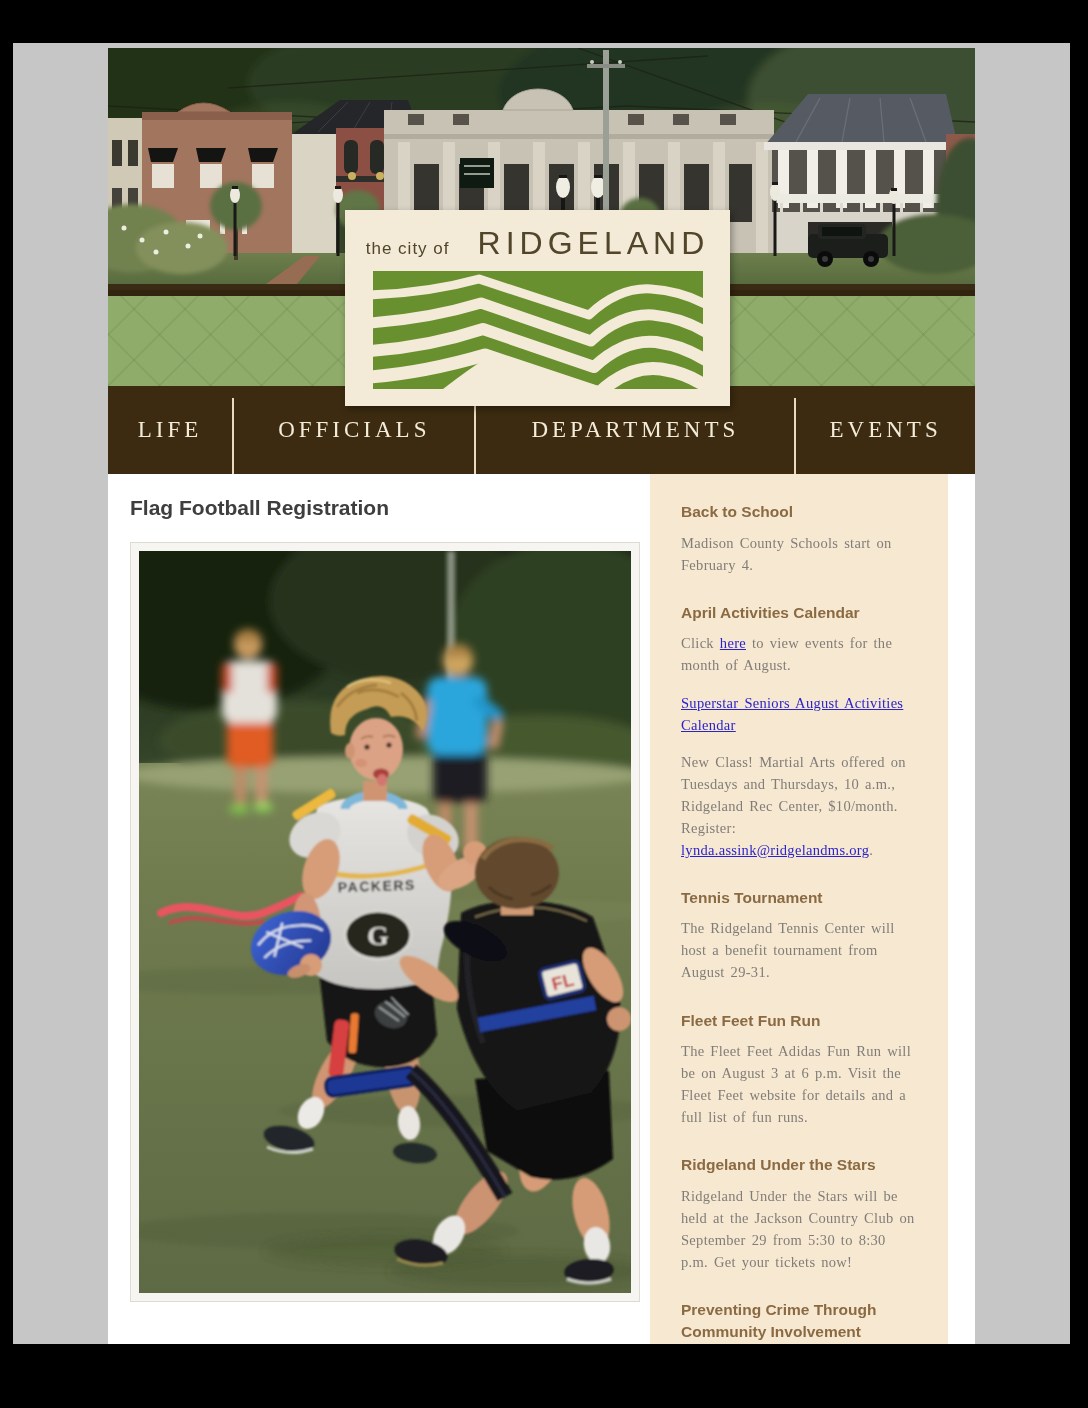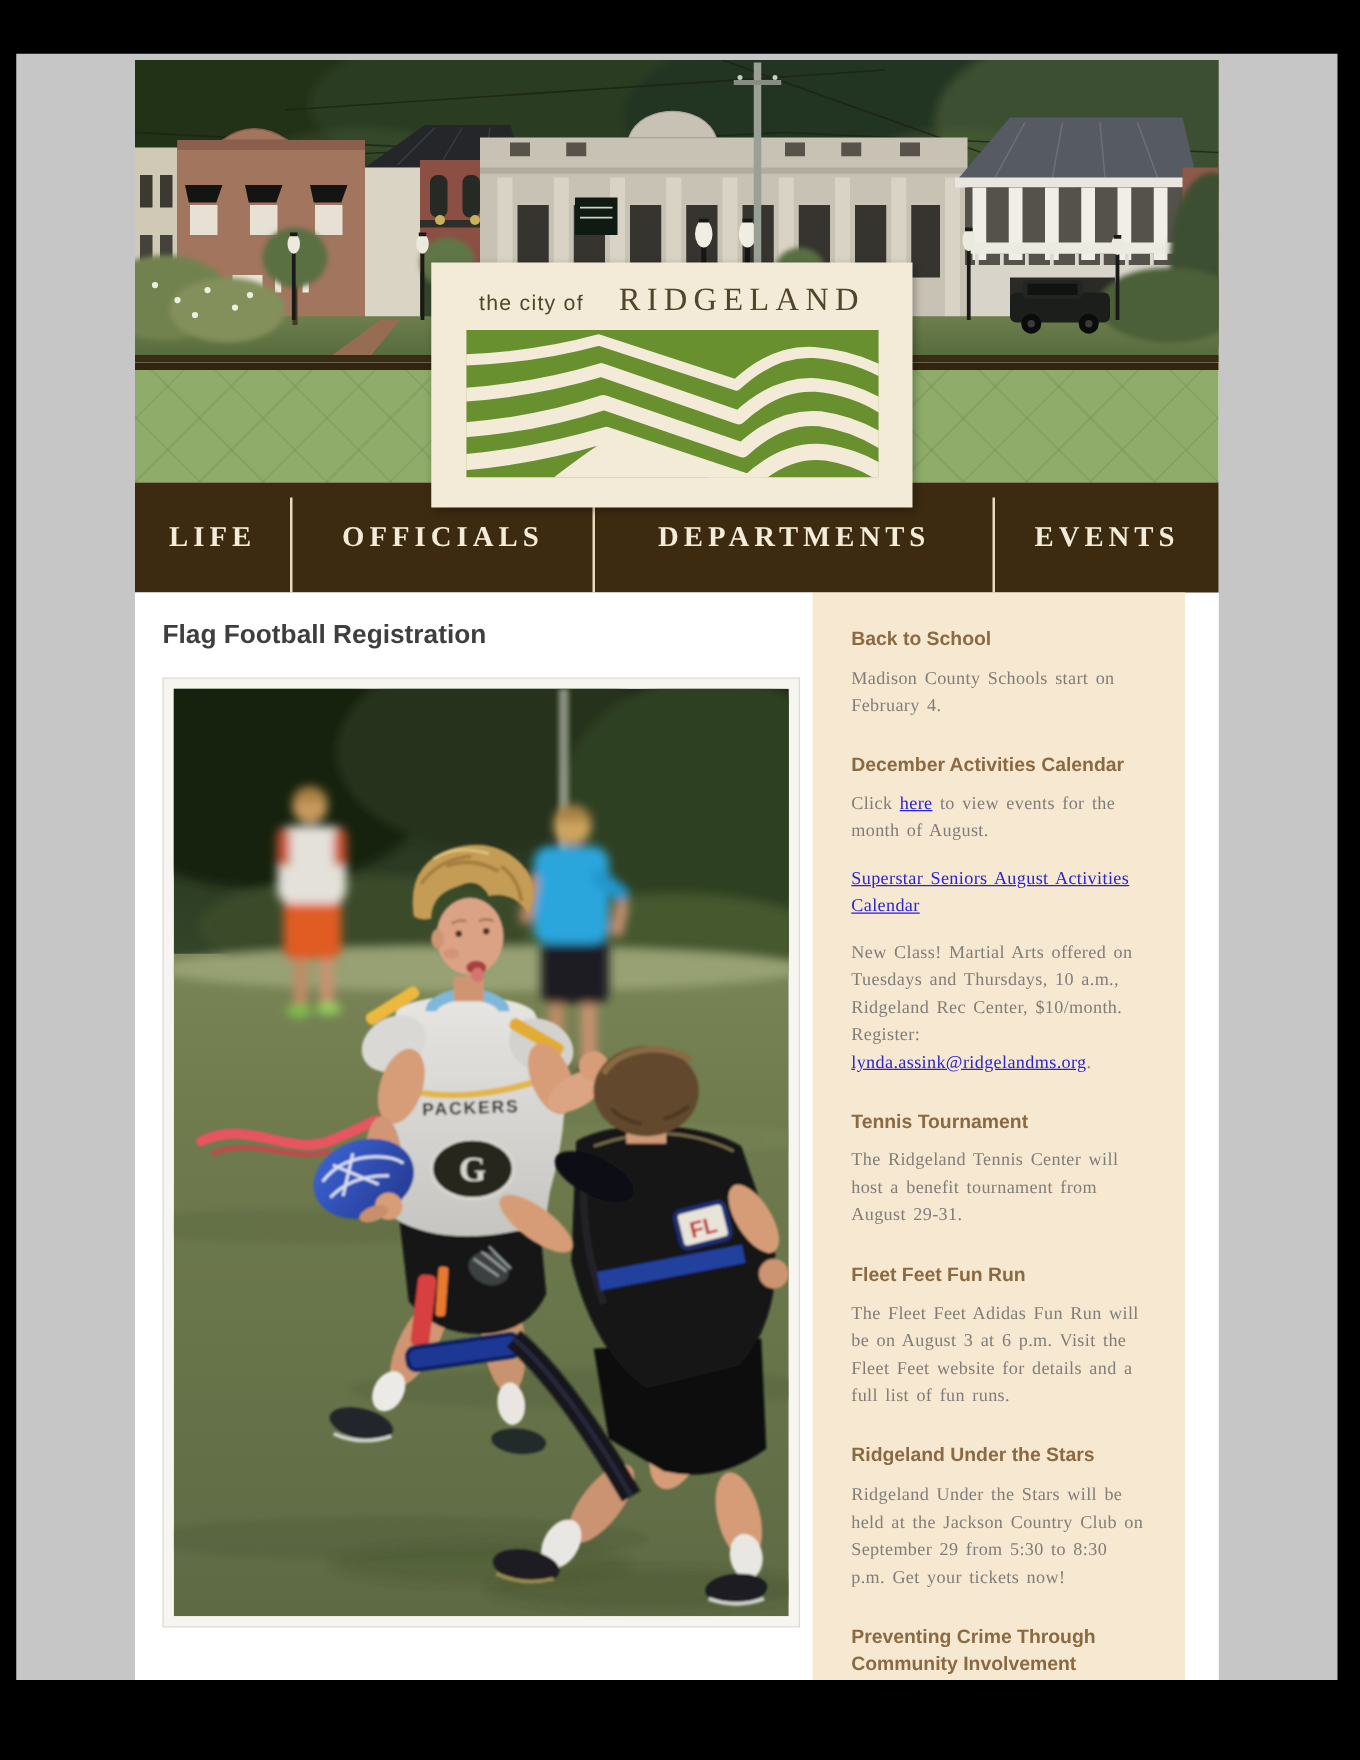--- a/index.html
+++ b/index.html
@@ -14,30 +14,30 @@
   .stage{position:relative;width:1088px;height:1408px;background:var(--frame-black,#000);overflow:hidden;}
   .gray-field{position:absolute;left:13px;top:43px;width:1057px;height:1301px;background:var(--page-gray,#c6c6c6);}
   .email{position:absolute;left:95px;top:5px;width:867px;height:1296px;background:var(--main-white,#fff);overflow:hidden;}
 
   
   .hero{display:block;width:867px;height:242px;}
   .band-line{height:6px;background:var(--band-line-brown,#32240e);}
   .green-band{height:90px;background:var(--band-green,#8fac6a);
     background-image:repeating-linear-gradient(45deg, rgba(45,65,20,.08) 0 2px, transparent 2px 36px),
                      repeating-linear-gradient(-45deg, rgba(45,65,20,.08) 0 2px, transparent 2px 36px);}
-  .nav{height:88px;background:var(--nav-brown,#3c2b11);display:flex;align-items:stretch;font-weight:bold;}
+  .nav{height:88px;background:var(--nav-brown,#3c2b11);display:flex;align-items:stretch;}
   .nav-item{display:flex;align-items:center;justify-content:center;cursor:pointer;}
   .nav-label{font-family:"Liberation Serif",serif;font-size:23px;letter-spacing:4px;color:var(--nav-text-cream,#f3ecd9);}
   .nav-sep{width:2px;height:76px;background:#ead9bd;align-self:flex-end;}
 
   .logo-box{position:absolute;left:237px;top:162px;width:385px;height:196px;background:var(--logo-cream,#f3ebd7);
     z-index:5;box-shadow:2px 3px 7px rgba(0,0,0,.35);text-align:center;}
   .logo-text{margin-top:15px;display:flex;justify-content:center;align-items:baseline;gap:28px;}
   .logo-prefix{font-size:17px;color:var(--logo-text-brown,#51452a);letter-spacing:1px;}
-  .logo-name{font-size:26px;color:var(--logo-text-brown,#51452a);letter-spacing:5px;font-weight:400;font-family:Liberation Serif, serif;}
+  .logo-name{font-size:32px;color:var(--logo-text-brown,#51452a);letter-spacing:5px;font-weight:400;}
   .logo-waves{display:block;margin:9px auto 0;}
 
   
   .content-row{display:flex;width:867px;}
   .main-col{width:542px;background:var(--main-white,#fff);box-sizing:border-box;padding:22px 15px 0 22px;}
   .page-title{font-size:21px;font-weight:bold;color:var(--title-gray,#3e3e3e);margin:0 0 22px 0;}
   .photo-frame{width:510px;box-sizing:border-box;border:1px solid #dedbd2;background:#f6f5f1;padding:8px;}
   .photo-frame svg{display:block;}
   .caption{font-size:15px;color:var(--caption-gray,#9a9a9a);margin:17px 0 0 0;line-height:1.4;}
 
@@ -525,21 +525,21 @@
               </g>
             </svg>
           </div>
 
         </div>
 
         <aside class="sidebar">
           <div>
               <h3 class="sb-h">Back to School</h3>
               <p class="sb-p">Madison County Schools start on February 4.</p>
-              <h3 class="sb-h">December Activities Calendar</h3>
+              <h3 class="sb-h">April Activities Calendar</h3>
               <p class="sb-p">Click <a href="#" class="sb-link">here</a> to view events for the month of August.</p>
               <p class="sb-p"><a href="#" class="sb-link">Superstar Seniors August Activities Calendar</a></p>
               <p class="sb-p">New Class! Martial Arts offered on Tuesdays and Thursdays, 10 a.m., Ridgeland Rec Center, $10/month. Register: <a href="#" class="sb-link">lynda.assink@ridgelandms.org</a>.</p>
               <h3 class="sb-h">Tennis Tournament</h3>
               <p class="sb-p">The Ridgeland Tennis Center will host a benefit tournament from August 29-31.</p>
               <h3 class="sb-h">Fleet Feet Fun Run</h3>
               <p class="sb-p">The Fleet Feet Adidas Fun Run will be on August 3 at 6 p.m. Visit the Fleet Feet website for details and a full list of fun runs.</p>
               <h3 class="sb-h">Ridgeland Under the Stars</h3>
               <p class="sb-p">Ridgeland Under the Stars will be held at the Jackson Country Club on September 29 from 5:30 to 8:30 p.m. Get your tickets now!</p>
               <h3 class="sb-h">Preventing Crime Through Community Involvement</h3>

